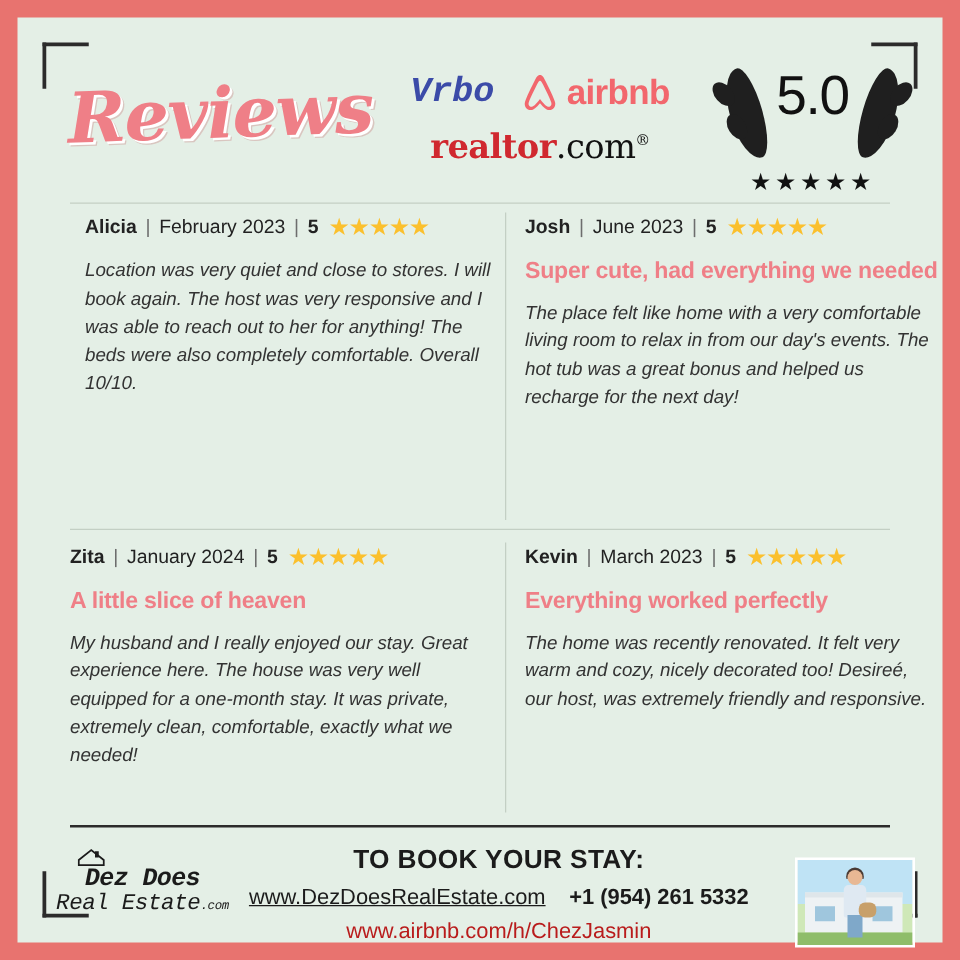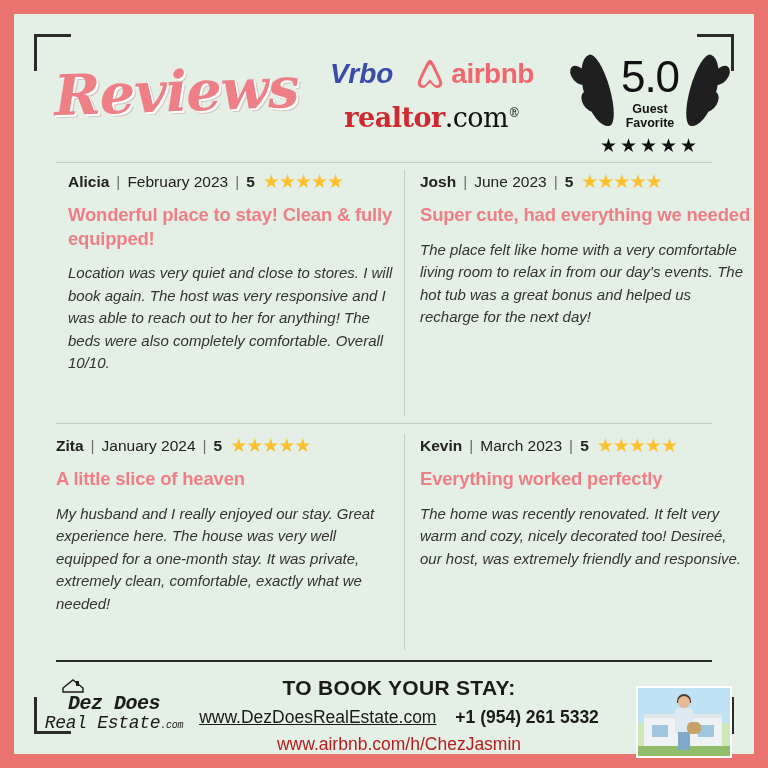--- a/index.html
+++ b/index.html
@@ -69,21 +69,21 @@
     text-align: center;
   }
   .brand-row1 {
     display: flex;
     align-items: center;
     justify-content: center;
     gap: 22px;
     height: 44px;
   }
   .vrbo {
-    font-family: Liberation Sans, sans-serif;
+    font-family: Liberation Mono, monospace;
     font-weight: bold;
     font-style: italic;
     font-size: 28px;
     color: #3b4ba8;
     letter-spacing: 0px;
   }
   .airbnb-wrap {
     display: flex;
     gap: 6px;
   }
@@ -411,45 +411,40 @@
         </div>
         <div class="realtor">
           <span class="red">realtor</span><span>.com</span><span class="reg">®</span>
         </div>
       </div>
 
       <div class="badge">
         <div class="laurel left"></div>
         <div class="laurel right"></div>
         <div class="badge-score">5.0</div>
-        <div class="badge-label">
-          <div>Guest</div>
-          <div>Favorite</div>
-        </div>
         <div class="badge-stars">★★★★★</div>
       </div>
     </div>
 
     <div class="hline d1"></div>
     <div class="hline d2"></div>
     <div class="vline v1"></div>
     <div class="vline v2"></div>
 
     <div class="reviews">
 
       <div class="review r0">
         <div class="meta">
           <span class="name">Alicia</span>
           <span class="sep">|</span>
           <span class="date">February 2023</span>
           <span class="sep">|</span>
           <span class="rating">5</span>
           <span class="stars">★★★★★</span>
         </div>
-        <div class="rev-title">Wonderful place to stay! Clean &amp; fully equipped!</div>
         <div class="rev-body">Location was very quiet and close to stores. I will book again. The host was very responsive and I was able to reach out to her for anything! The beds were also completely comfortable. Overall 10/10.</div>
       </div>
 
       <div class="review r1">
         <div class="meta">
           <span class="name">Josh</span>
           <span class="sep">|</span>
           <span class="date">June 2023</span>
           <span class="sep">|</span>
           <span class="rating">5</span>

